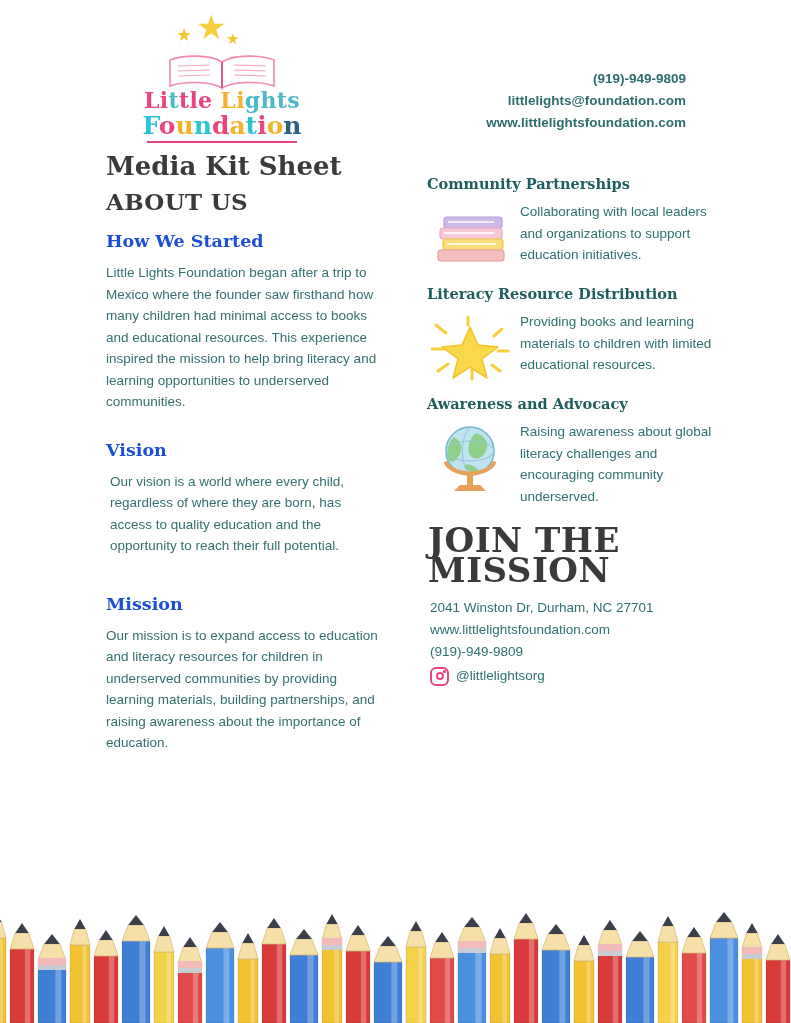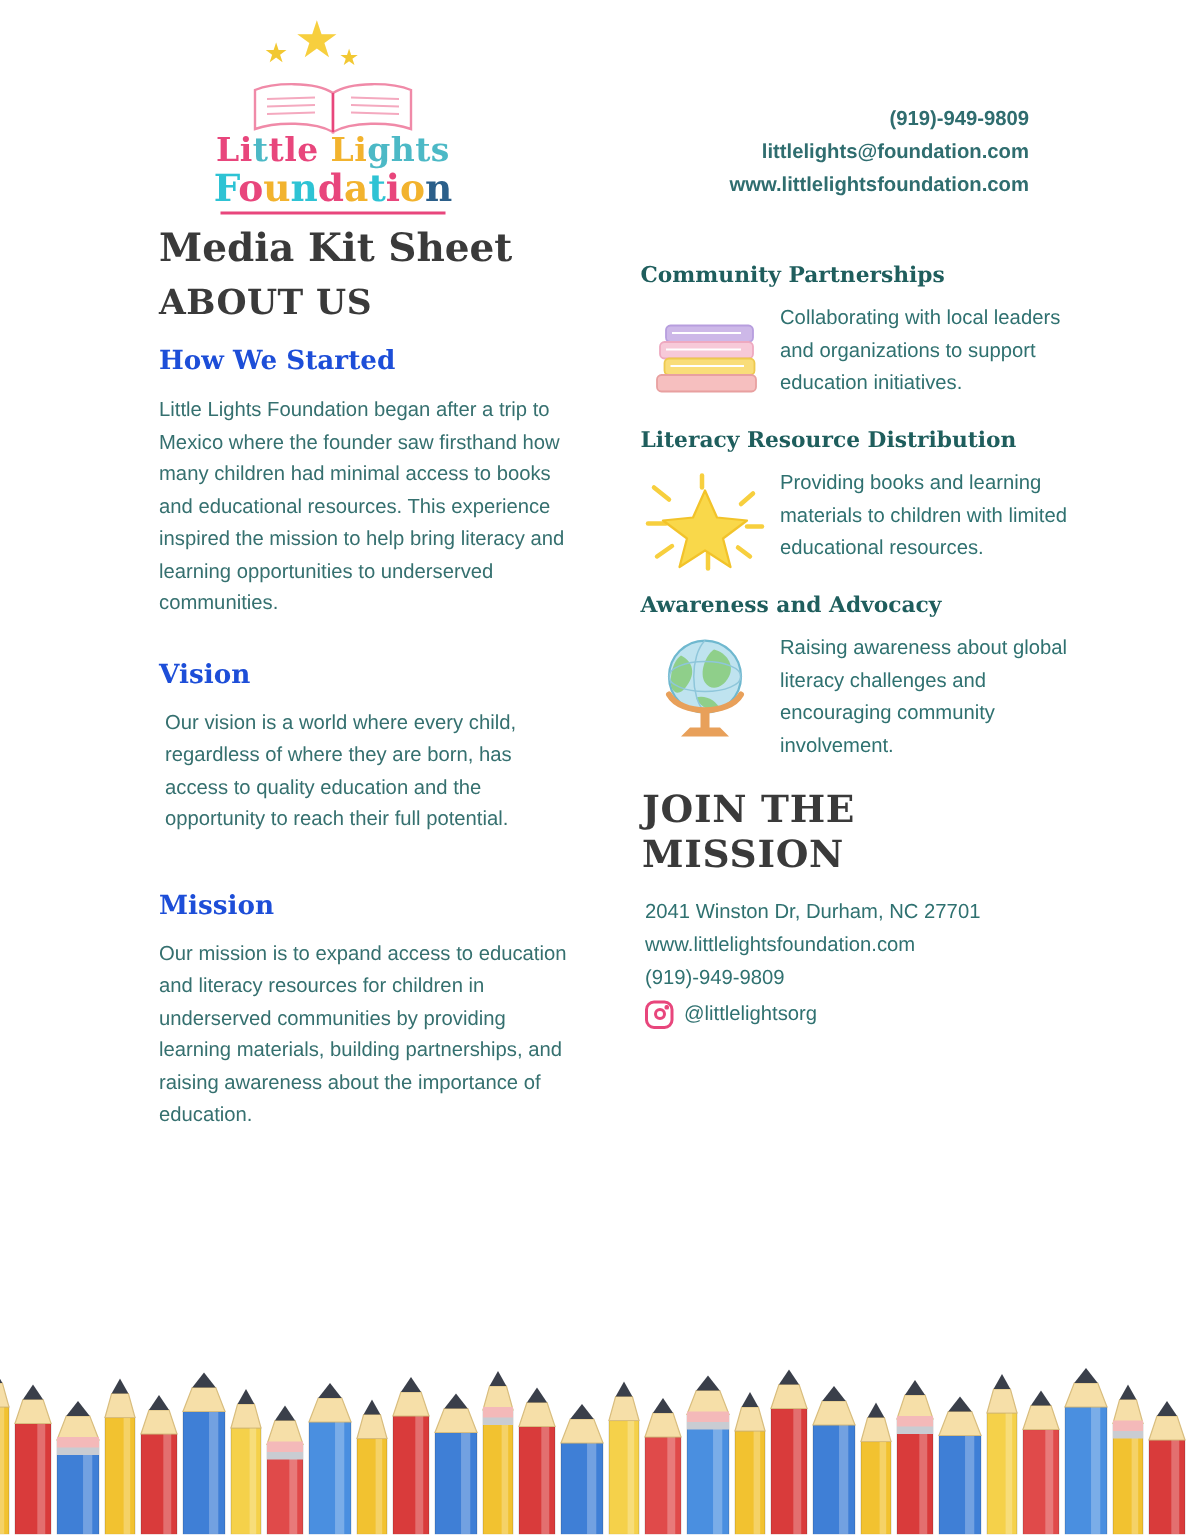--- a/index.html
+++ b/index.html
@@ -173,21 +173,21 @@
   .init-desc {
     font-size: 13.5px;
     color: #2f7170;
     line-height: 21.5px;
     padding-top: 2px;
   }
 
   
   .join-title {
     font-family: "DejaVu Serif", serif;
-    font-size: 25px;
+    font-size: 34px;
     color: #3a3a3a;
     letter-spacing: .5px;
     margin: 18px 0 12px 4px;
     line-height: 30px;
   }
   .join-line {
     font-size: 13.5px;
     color: #2f7170;
     line-height: 22px;
     margin-left: 6px;
@@ -344,21 +344,21 @@
             <path d="M30 18 C38 22, 40 30, 34 38 C30 44, 26 44, 24 40 C22 34, 24 22, 30 18 Z" fill="#8fcf8a"></path>
             <path d="M52 14 C60 16, 66 24, 62 32 C58 40, 50 42, 46 36 C42 30, 46 18, 52 14 Z" fill="#8fcf8a"></path>
             <path d="M40 46 C46 44, 54 48, 56 54 C50 56, 42 52, 40 46 Z" fill="#8fcf8a"></path>
             <ellipse cx="46" cy="32" rx="24" ry="10" fill="none" stroke="#8ec6da" stroke-width="1"></ellipse>
             <path d="M46 8 C36 18, 36 46, 46 56" fill="none" stroke="#8ec6da" stroke-width="1"></path>
             <path d="M22 44 C30 58, 62 58, 70 44" fill="none" stroke="#e8a05a" stroke-width="4" stroke-linecap="round"></path>
             <rect x="43" y="55" width="6" height="14" fill="#e8a05a"></rect>
             <path d="M30 72 L62 72 L56 66 L36 66 Z" fill="#e8a05a"></path>
           </svg>
         </div>
-        <div class="init-desc">Raising awareness about global literacy challenges and encouraging community involvement.</div>
+        <div class="init-desc">Raising awareness about global literacy challenges and encouraging community underserved.</div>
       </div>
     </div>
 
     <h2 class="join-title">JOIN THE MISSION</h2>
     <div class="join-line">2041 Winston Dr, Durham, NC 27701</div>
     <div class="join-line">www.littlelightsfoundation.com</div>
     <div class="join-line">(919)-949-9809</div>
     <div class="join-social">
       <span class="ig-icon"></span>
       <span class="join-handle">@littlelightsorg</span>

